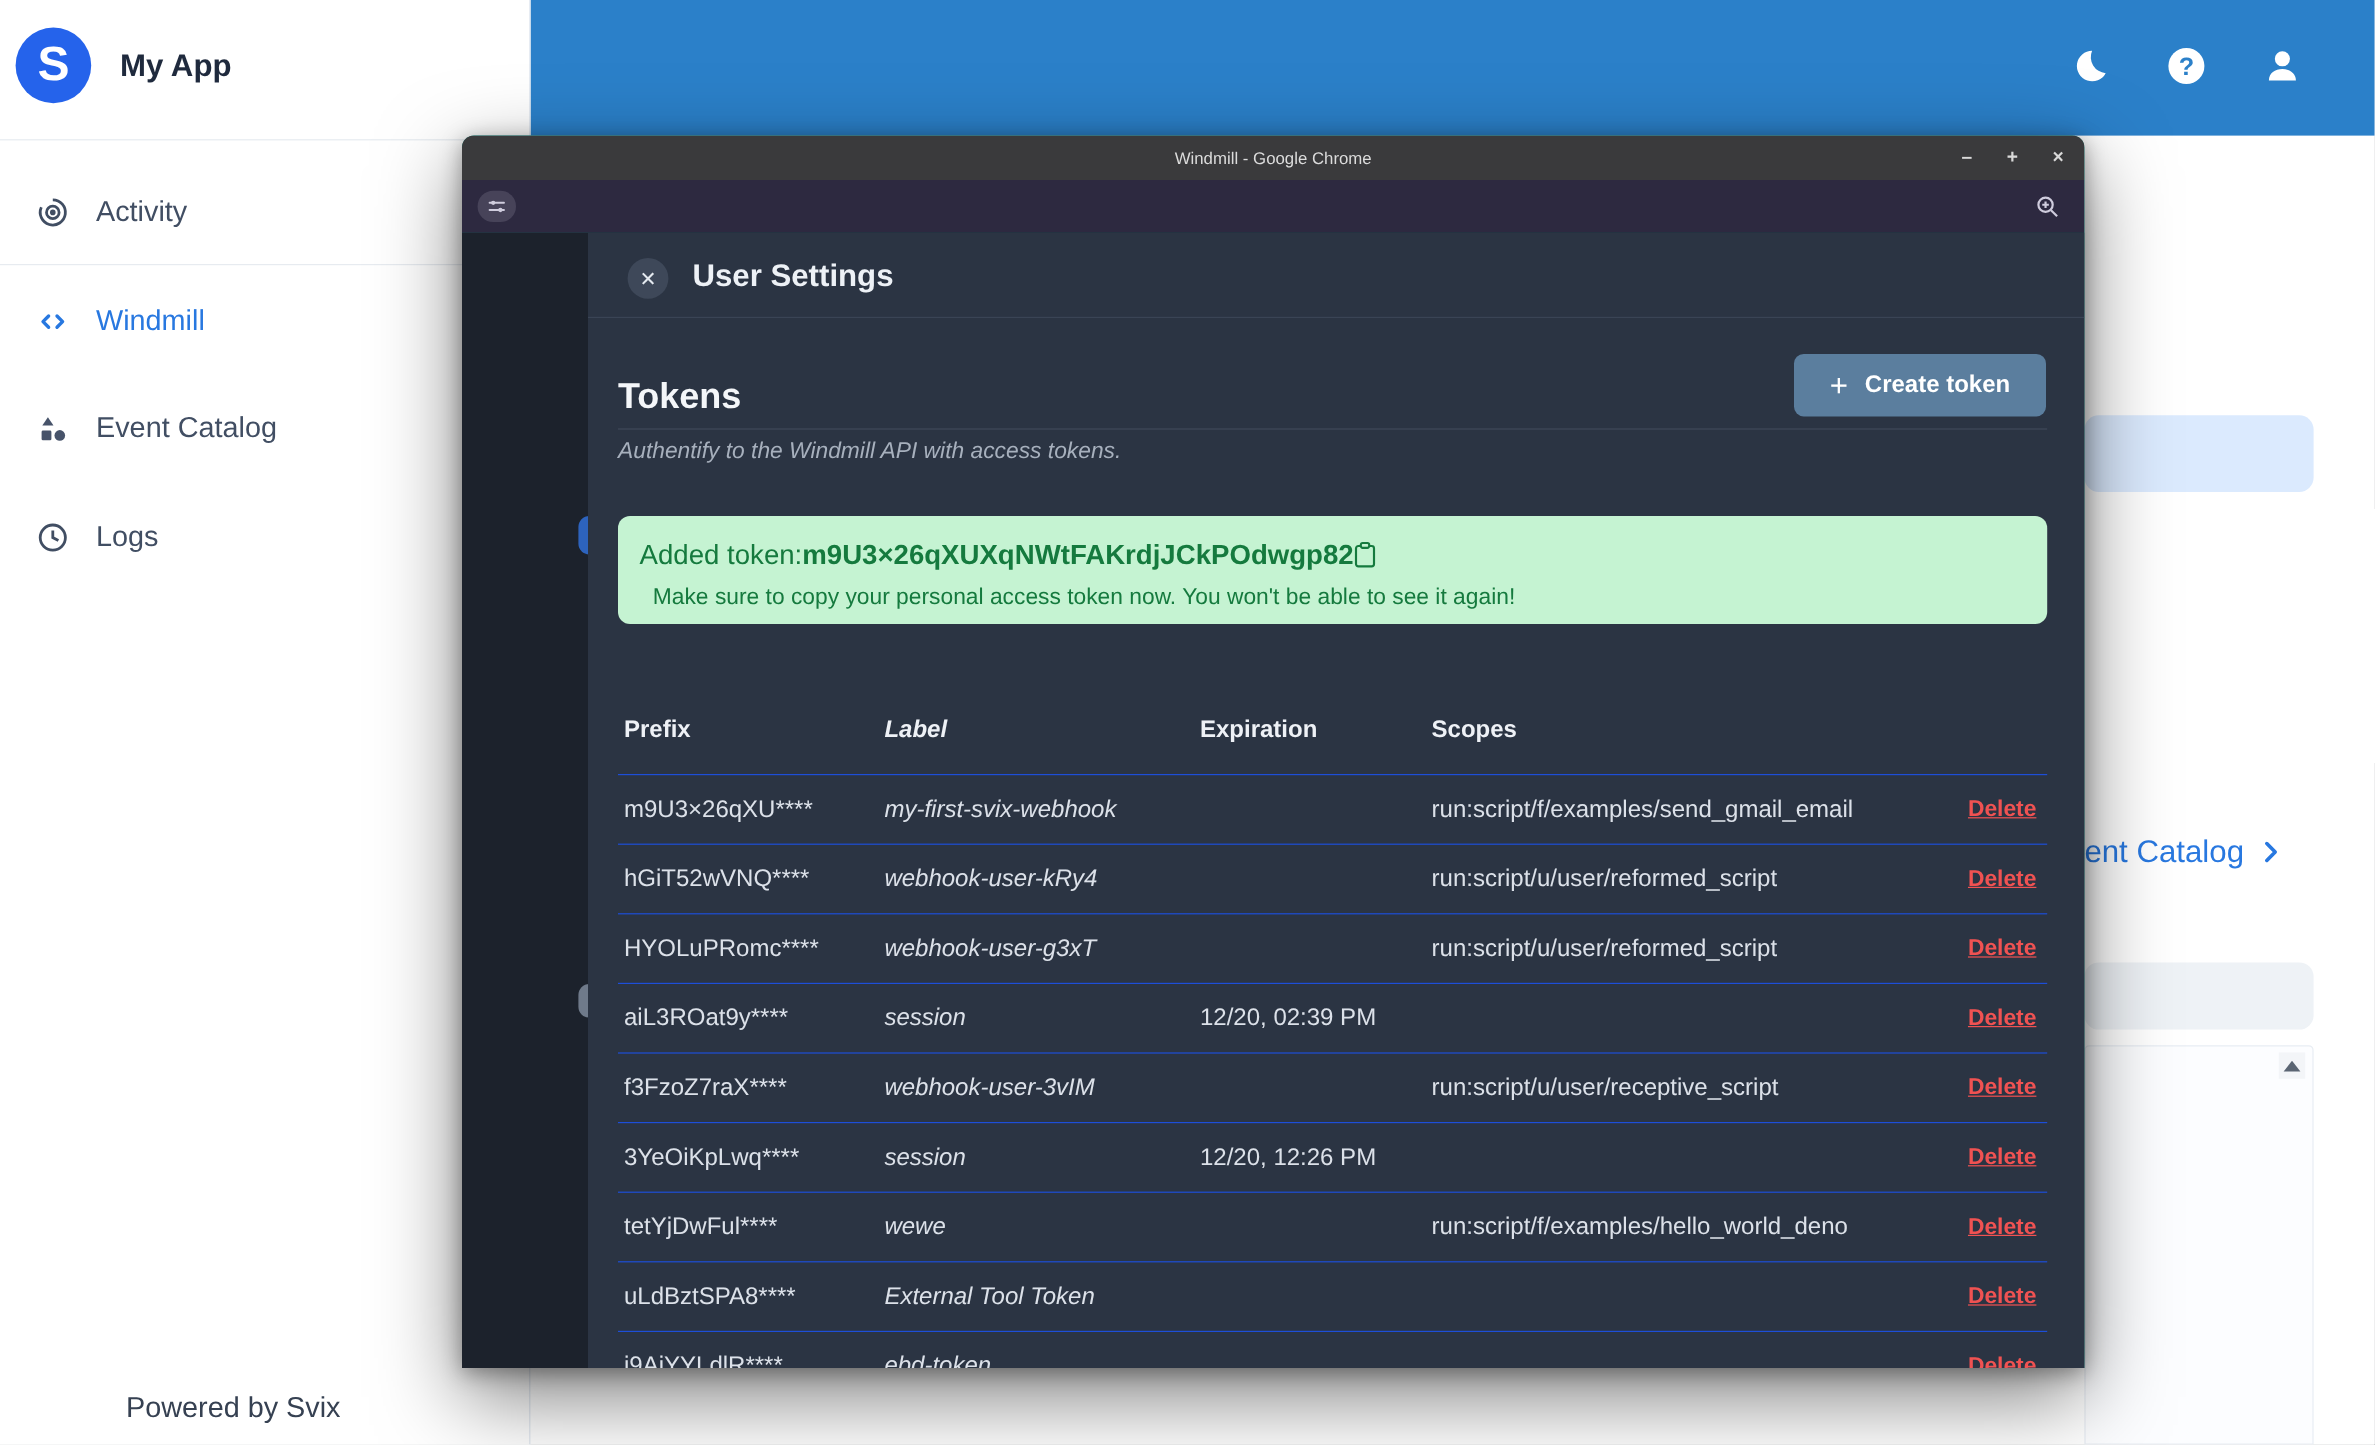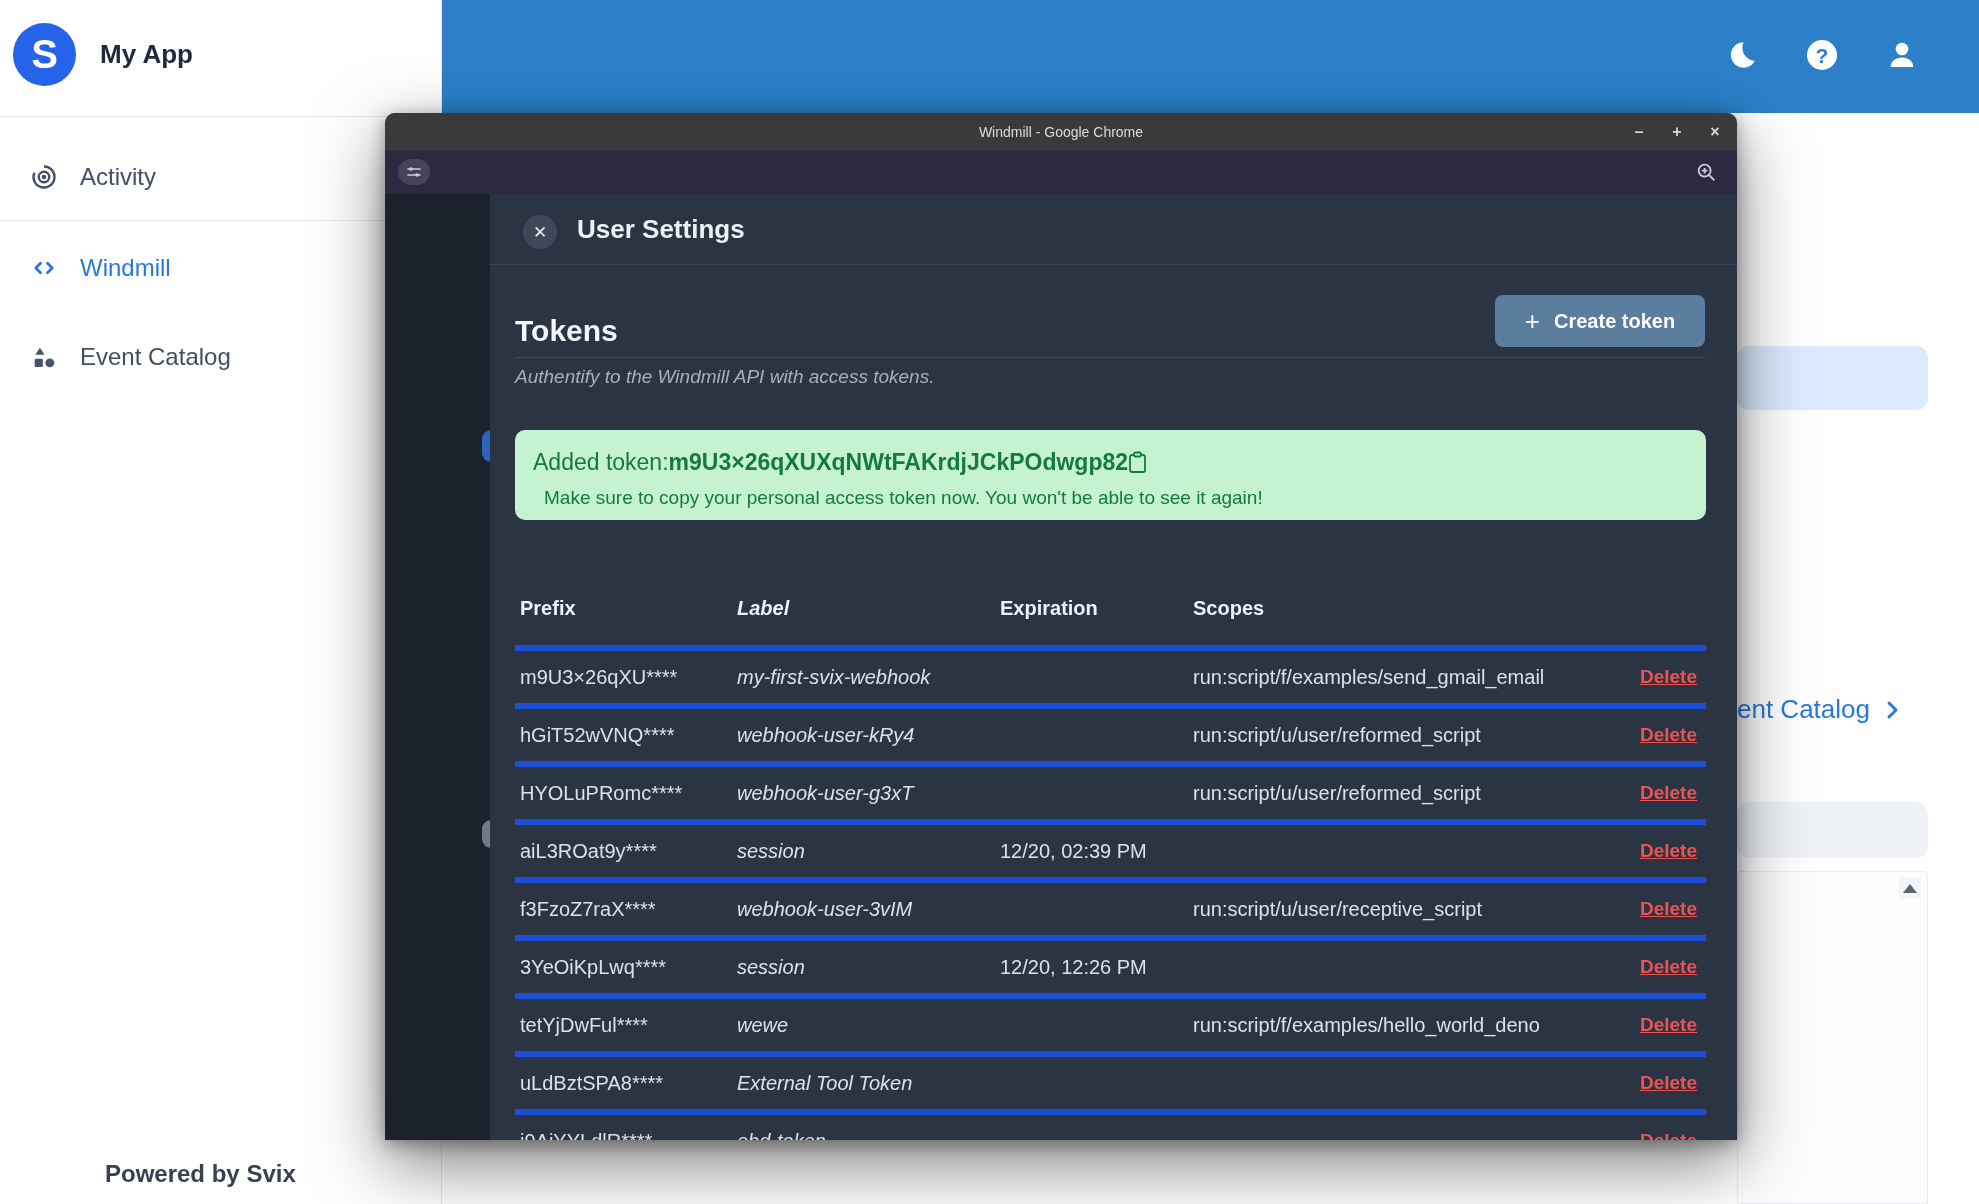--- a/index.html
+++ b/index.html
@@ -9,21 +9,21 @@
   
   .sidebar { position:absolute; left:0; top:0; width:442px; height:1204px; background:#fff; border-right:1px solid #e2e8f0; z-index:1; }
   .brand { position:absolute; left:13px; top:23px; display:flex; align-items:center; gap:24px; }
   .brand-logo { width:63px; height:63px; border-radius:50%; background:#2563eb; color:#fff; display:flex; align-items:center; justify-content:center; font-size:40px; font-weight:800; }
   .brand-title { font-size:26px; font-weight:700; color:#1f2a3d; }
   .side-div { position:absolute; left:0; width:442px; height:1px; background:#e7ebf0; }
   .nav-item { position:absolute; left:0; width:442px; height:58px; display:flex; align-items:center; gap:22px; padding-left:30px; cursor:pointer; }
   .nav-item .lbl { font-size:24px; font-weight:500; color:#414e63; }
   .nav-item.active .lbl { color:#2878e0; }
   .nav-icon { width:28px; height:28px; flex:0 0 28px; }
-  .powered { position:absolute; left:105px; top:1160px; font-size:24px; font-weight:700; color:#364152; }
+  .powered { position:absolute; left:105px; top:1160px; font-size:24px; font-weight:400; color:#364152; }
 
   .topbar { position:absolute; left:442px; top:0; width:1537px; height:113px; background:#2b80c9; z-index:1; }
   .topbar-icons { position:absolute; right:58px; top:36px; display:flex; gap:42px; align-items:center; }
   .tb-btn { width:38px; height:38px; display:flex; align-items:center; justify-content:center; cursor:pointer; }
 
   
   .bg-box { position:absolute; z-index:1; }
   .wm-dropdown { left:1737px; top:180px; width:191px; height:66px; background:#f1f4f8; border-radius:12px; display:flex; align-items:center; justify-content:space-between; padding:0 22px 0 16px; cursor:pointer; }
   .wm-dropdown .txt { font-size:26px; font-weight:700; color:#111c2e; }
   .blue-box { left:1737px; top:346px; width:191px; height:64px; background:#dbeafe; border-radius:12px; }
@@ -61,21 +61,21 @@
   .create-btn .clabel { font-size:20px; font-weight:600; }
 
   .alert { position:absolute; left:25px; top:236px; width:1191px; height:90px; background:#c5f3d2; border-radius:10px; color:#157a3e; }
   .alert-line1 { position:absolute; left:18px; top:19px; font-size:23px; display:flex; align-items:center; white-space:nowrap; }
   .alert-line1 .tok { font-weight:700; }
   .alert-line2 { position:absolute; left:29px; top:57px; font-size:19px; }
 
   .thead { position:absolute; left:25px; top:403px; width:1191px; height:30px; }
   .thead span { position:absolute; font-size:20px; font-weight:700; color:#eef1f6; white-space:nowrap; }
   .tbody { position:absolute; left:25px; top:451px; width:1191px; }
-  .trow { position:absolute; left:0; width:1191px; height:58px; border-top:6px solid #1d4ed8; }
+  .trow { position:absolute; left:0; width:1191px; height:58px; border-top:1px solid #1d4ed8; }
   .cell { position:absolute; top:50%; transform:translateY(-50%); font-size:20px; color:#dce1e9; white-space:nowrap; }
   .c1 { left:5px; } .c2 { left:222px;font-style:italic; } .c3 { left:485px; } .c4 { left:678px; }
   .cdel { position:absolute; right:9px; top:50%; transform:translateY(-50%); font-size:19px; font-weight:700; color:#f05252; text-decoration:underline; cursor:pointer; white-space:nowrap; }
 
   svg { display:block; }
 </style>
 </head>
 <body>
 
 <div id="screen">
@@ -141,20 +141,29 @@
       <span class="nav-icon">
         <svg width="28" height="28" viewBox="0 0 24 24" fill="#47536a">
             <path d="M8.5 4l4 6h-8z"></path>
             <rect x="4" y="13.5" width="7" height="7" rx="1"></rect>
             <circle cx="17" cy="17" r="3.8"></circle>
           </svg>
       </span>
       <span class="lbl">Event Catalog</span>
     </div>
 
+    <div class="nav-item" style="top:419px">
+      <span class="nav-icon">
+        <svg width="28" height="28" viewBox="0 0 24 24" fill="none" stroke="#414e63" stroke-width="2">
+            <circle cx="12" cy="12" r="9"></circle>
+            <polyline points="12,7 12,12 16,14"></polyline>
+          </svg>
+      </span>
+      <span class="lbl">Logs</span>
+    </div>
 
     <div class="powered">Powered by Svix</div>
   </div>
 
   <div class="bg-box blue-box"></div>
   <div class="bg-box cat-link">
     <span>ent Catalog</span>
     <span>
       <svg width="24" height="24" viewBox="0 0 24 24" fill="none" stroke="#2878e0" stroke-width="3" stroke-linecap="round" stroke-linejoin="round">
           <polyline points="9,5 16,12 9,19"></polyline>

